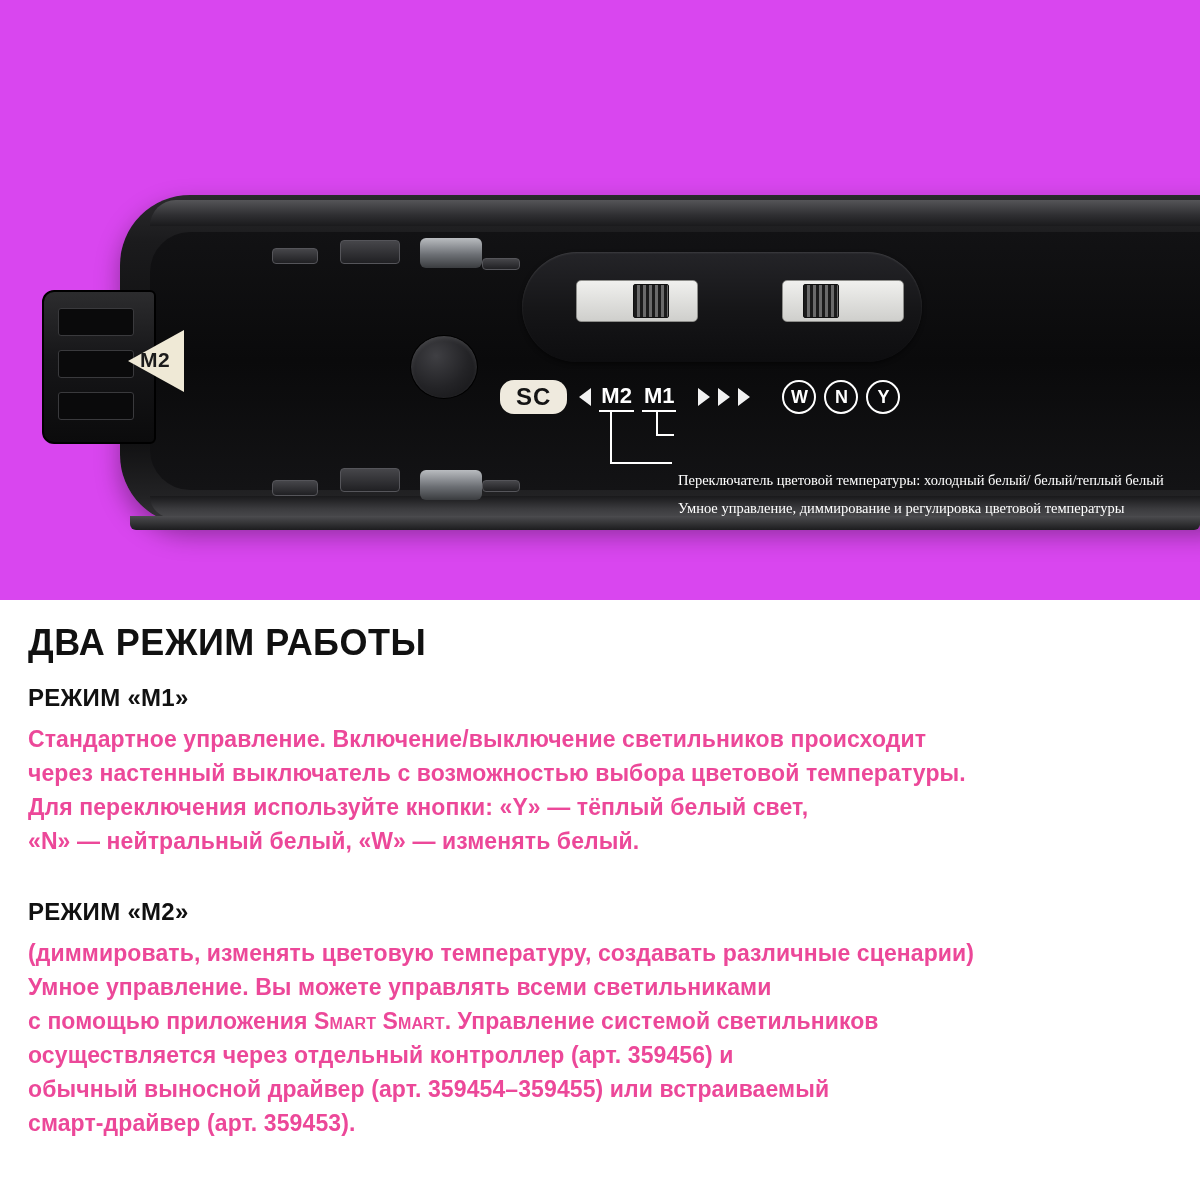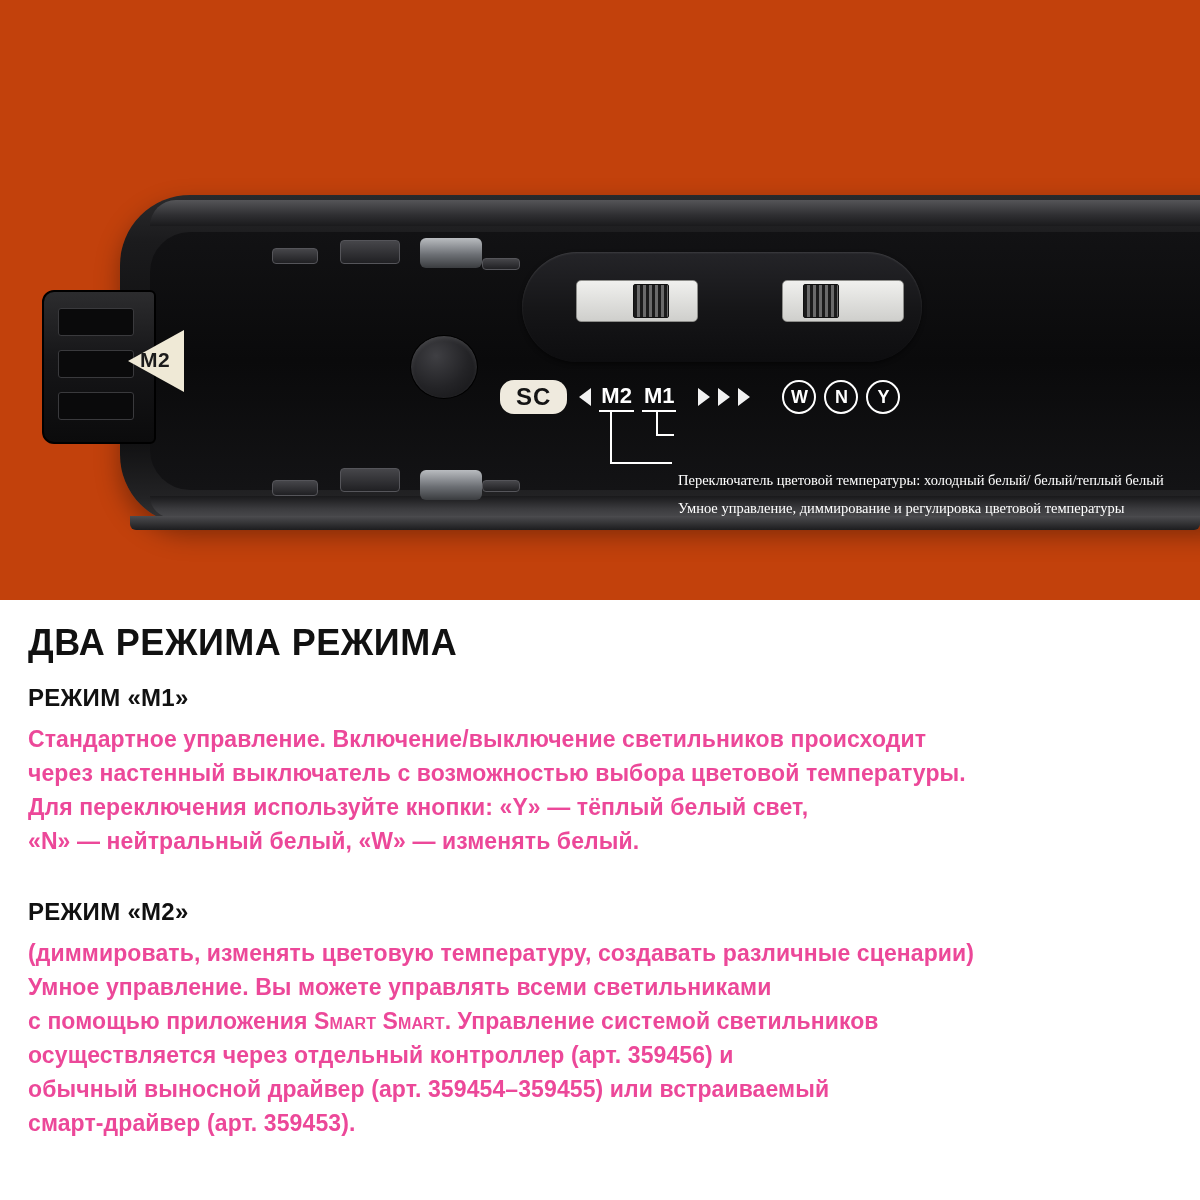--- a/index.html
+++ b/index.html
@@ -13,21 +13,21 @@
     font-family: "Liberation Sans", sans-serif;
     color: #111111;
     overflow: hidden;
   }
 
   
   .photo {
     position: relative;
     width: 1200px;
     height: 600px;
-    background: #c2410c;
+    background: #d946ef;
     overflow: hidden;
   }
 
   
   .track-body {
     position: absolute;
     left: 120px;
     top: 195px;
     width: 1100px;
     height: 330px;
@@ -365,21 +365,21 @@
   <div class="leader" style="left:610px; top:462px; width:62px; height:2px;"></div>
   <div class="leader" style="left:656px; top:412px; width:2px; height:24px;"></div>
   <div class="leader" style="left:656px; top:434px; width:18px; height:2px;"></div>
 
   <div class="cap" style="left:678px; top:426px;">Переключатель цветовой температуры: холодный белый/ белый/теплый белый</div>
   <div class="cap" style="left:678px; top:454px;">Умное управление, диммирование и регулировка цветовой температуры</div>
 </div>
 
 <div class="text-area">
 
-  <div class="h1">ДВА РЕЖИМА РЕЖИМА</div>
+  <div class="h1">ДВА РЕЖИМ РАБОТЫ</div>
 
   <div class="blk1">
     <div class="h2">РЕЖИМ «M1»</div>
     <div class="para">
       <div>Стандартное управление. Включение/выключение светильников происходит</div>
       <div>через настенный выключатель с возможностью выбора цветовой температуры.</div>
       <div>Для переключения используйте кнопки: «Y» — тёплый белый свет,</div>
       <div>«N» — нейтральный белый, «W» — изменять белый.</div>
     </div>
   </div>

